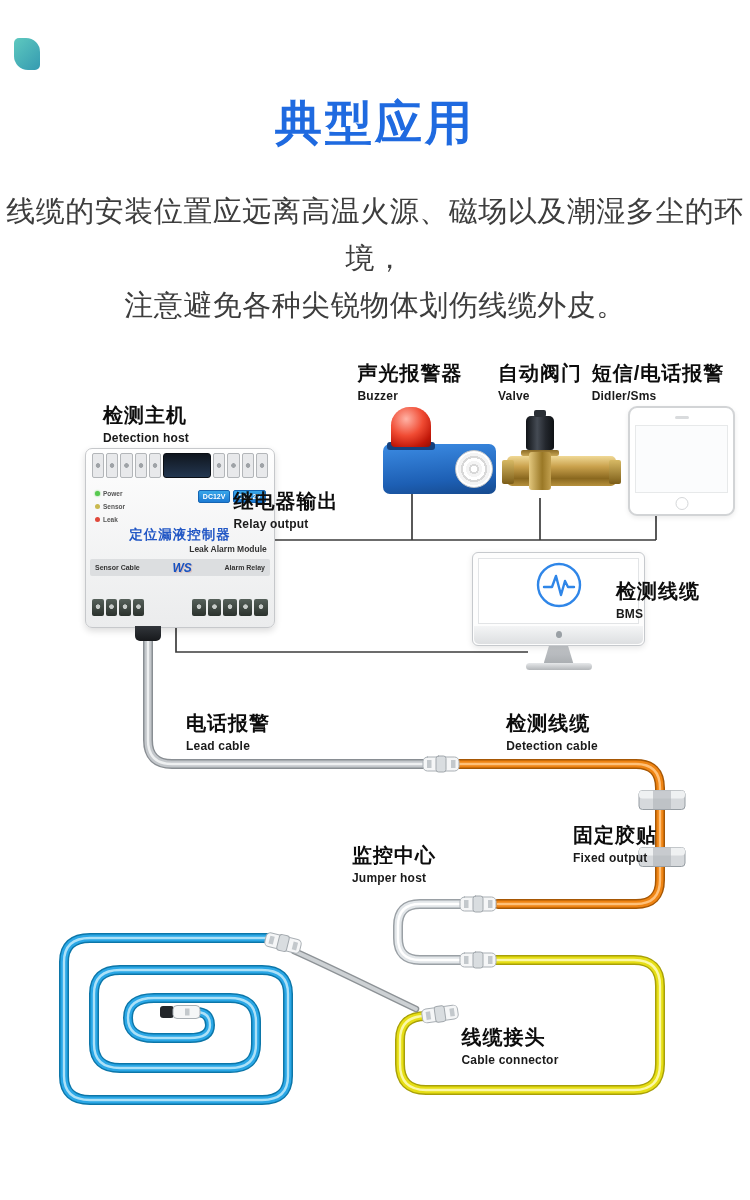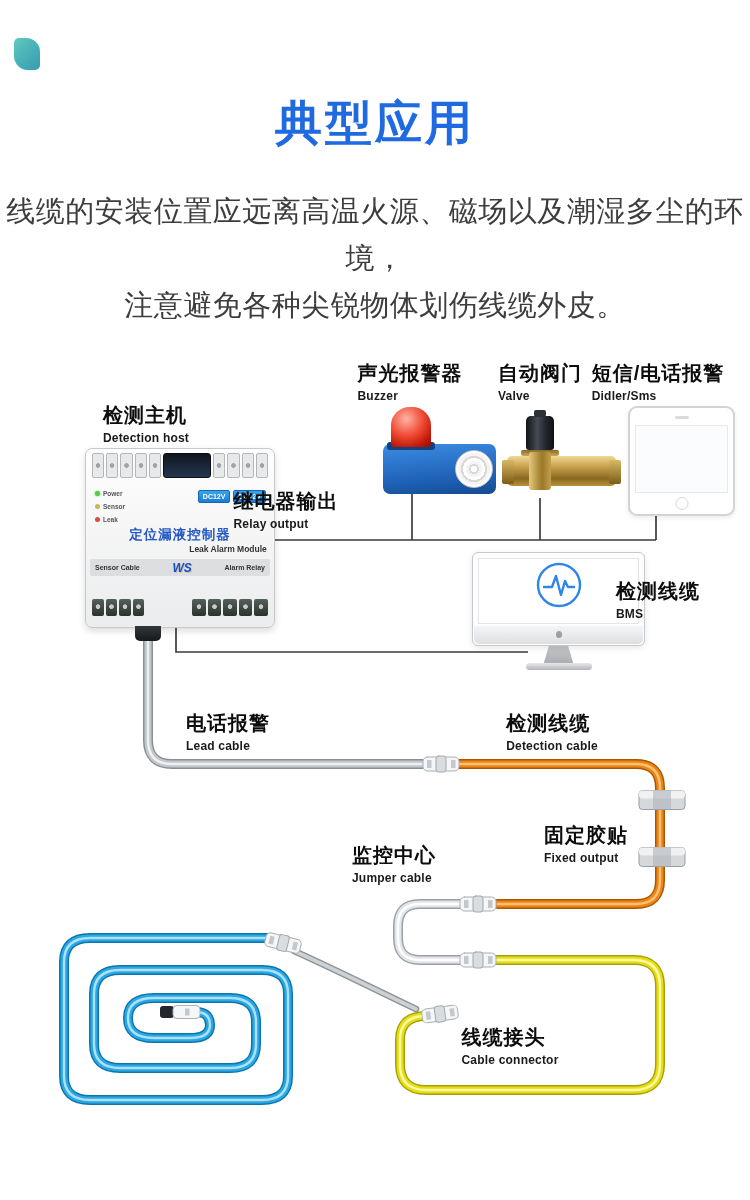--- a/index.html
+++ b/index.html
@@ -330,26 +330,26 @@
     <div class="en">BMS</div>
   </div>
   <div class="lbl" style="left:228px;top:710px">
     <div class="zh">电话报警</div>
     <div class="en">Lead cable</div>
   </div>
   <div class="lbl" style="left:552px;top:710px">
     <div class="zh">检测线缆</div>
     <div class="en">Detection cable</div>
   </div>
-  <div class="lbl" style="left:586px;top:822px">
+  <div class="lbl" style="left:615px;top:822px">
     <div class="zh">固定胶贴</div>
     <div class="en">Fixed output</div>
   </div>
   <div class="lbl" style="left:394px;top:842px">
     <div class="zh">监控中心</div>
-    <div class="en">Jumper cable</div>
+    <div class="en">Jumper host</div>
   </div>
   <div class="lbl" style="left:510px;top:1024px">
     <div class="zh">线缆接头</div>
     <div class="en">Cable connector</div>
   </div>
 
 </div>
 
 </body></html>

